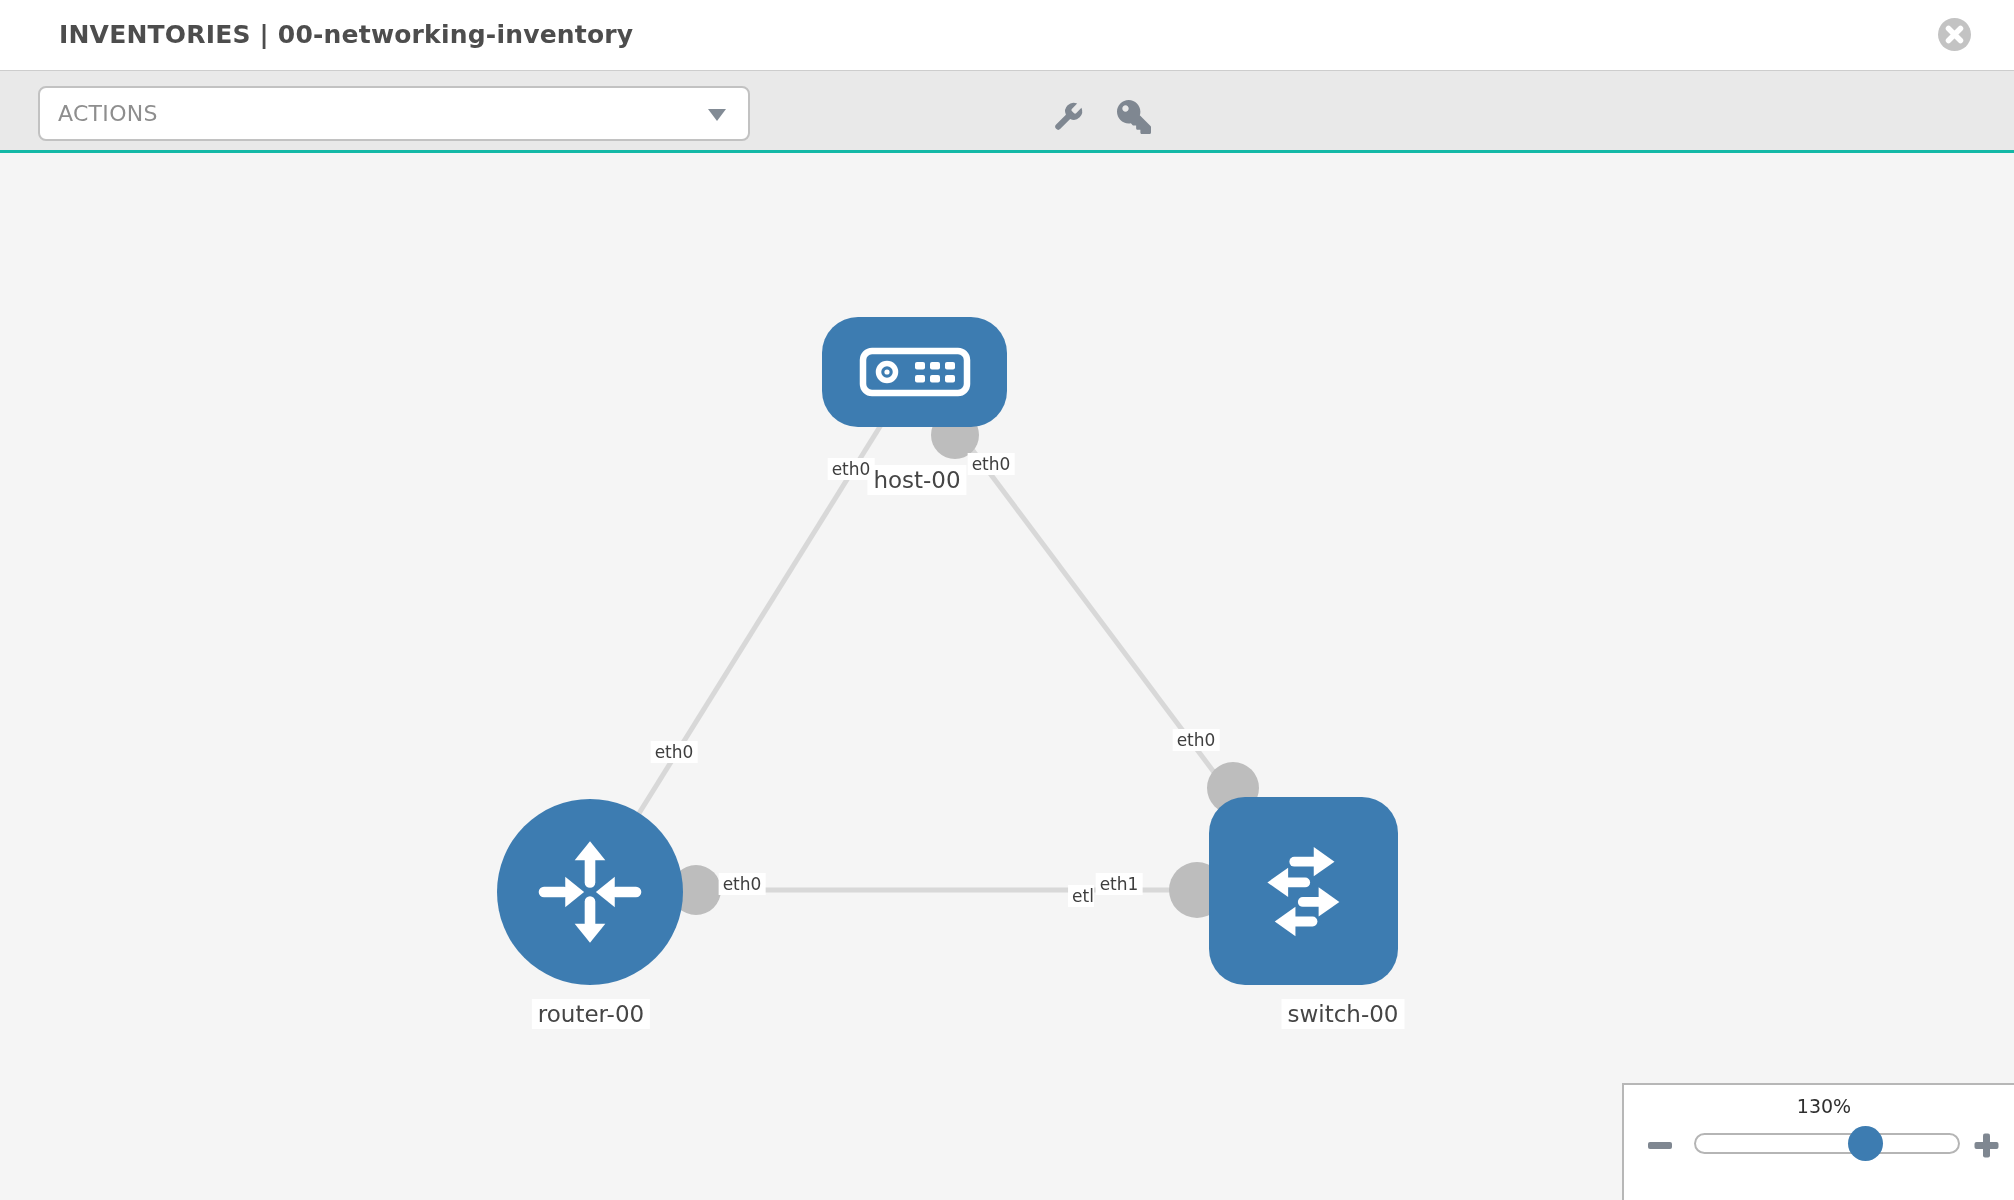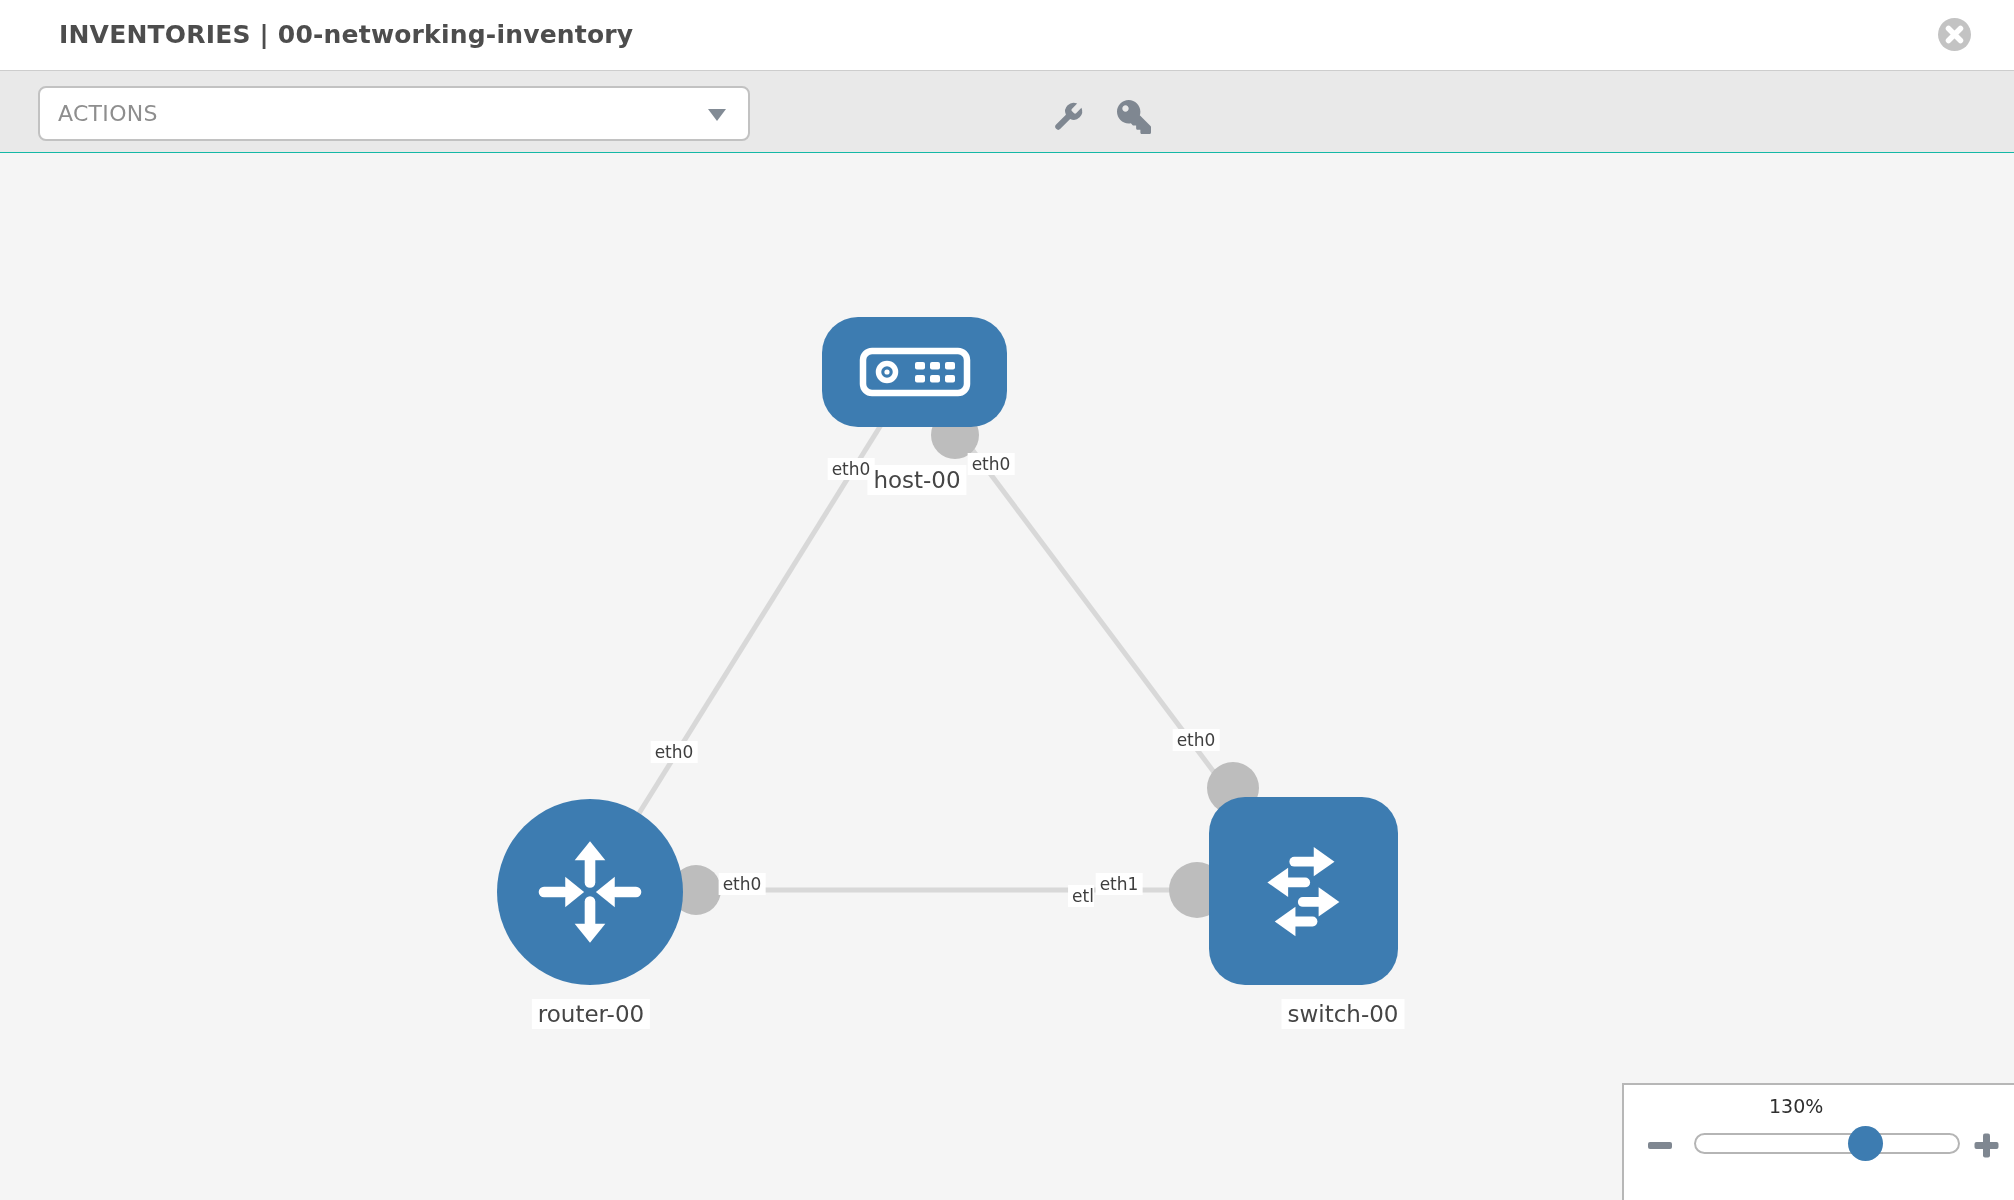--- a/index.html
+++ b/index.html
@@ -18,21 +18,21 @@
   *{margin:0;padding:0;box-sizing:border-box;}
   html,body{width:2014px;height:1200px;overflow:hidden;}
   body{position:relative;background:#fff;font-family:"DejaVu Sans","Liberation Sans",sans-serif;}
 
   
   .header{position:absolute;left:0;top:0;width:2014px;height:70px;background:#fff;z-index:50;}
   .header-title{position:absolute;left:38px;top:0;line-height:70px;font-size:25px;font-weight:bold;color:var(--header-text);letter-spacing:.2px;margin-left:21px;}
   .close-btn{position:absolute;right:43px;top:18px;width:33px;height:33px;cursor:pointer;}
 
   
-  .toolbar{position:absolute;left:0;top:70px;width:2014px;height:83px;background:var(--toolbar-bg);border-top:1px solid #cdcdcd;border-bottom:1px solid #14b8a6;z-index:50;}
+  .toolbar{position:absolute;left:0;top:70px;width:2014px;height:83px;background:var(--toolbar-bg);border-top:1px solid #cdcdcd;border-bottom:3px solid #14b8a6;z-index:50;}
   .select-box{position:absolute;top:15px;height:55px;background:#fff;border:2px solid #c2c2c2;border-radius:8px;display:flex;align-items:center;cursor:pointer;}
   .select-box .ph{font-size:22px;color:var(--placeholder-gray);padding-left:18px;letter-spacing:.3px;}
   .caret{position:absolute;right:22px;top:50%;margin-top:-5px;width:0;height:0;border-left:9px solid transparent;border-right:9px solid transparent;border-top:12px solid #828b95;}
   .actions-box{left:38px;width:712px;}
   .search-box{left:1182px;width:794px;}
   .tool-icon-btn{position:absolute;top:95px;width:44px;height:44px;display:flex;align-items:center;justify-content:center;cursor:pointer;z-index:51;}
   .wrench-btn{left:1046px;}
   .key-btn{left:1112px;}
 
   
@@ -40,21 +40,21 @@
   .links-svg{position:absolute;left:0;top:153px;width:2014px;height:1047px;z-index:2;}
   .node{position:absolute;background:var(--node-blue);display:flex;align-items:center;justify-content:center;z-index:3;cursor:pointer;}
   .node-host{left:822px;top:317px;width:185px;height:110px;border-radius:36px;}
   .node-router{left:497px;top:799px;width:186px;height:186px;border-radius:50%;}
   .node-switch{left:1209px;top:797px;width:189px;height:188px;border-radius:36px;}
   .node-label{position:absolute;transform:translate(-50%,-50%);background:#fff;color:var(--label-text);font-size:23px;padding:2px 6px;white-space:nowrap;z-index:4;}
   .if-label{position:absolute;transform:translate(-50%,-50%);background:#fff;color:#3e3e3e;font-size:17px;padding:1px 4px;white-space:nowrap;z-index:4;}
 
   
   .zoom-panel{position:absolute;left:1622px;top:1083px;width:400px;height:130px;background:#fff;border:2px solid #b7b7b7;z-index:10;}
-  .zoom-level{position:absolute;left:145px;top:10px;width:110px;text-align:left;font-size:19px;color:#2f2f2f;}
+  .zoom-level{position:absolute;left:145px;top:10px;width:110px;text-align:center;font-size:19px;color:#2f2f2f;}
   .zoom-minus{position:absolute;left:16px;top:40px;width:40px;height:40px;display:flex;align-items:center;justify-content:center;cursor:pointer;}
   .zoom-plus{position:absolute;left:342px;top:40px;width:40px;height:40px;display:flex;align-items:center;justify-content:center;cursor:pointer;}
   .zoom-track{position:absolute;left:70px;top:48px;width:266px;height:21px;background:#fff;border:2px solid #b5b5b5;border-radius:11px;cursor:pointer;}
   .zoom-handle{position:absolute;left:224px;top:41px;width:35px;height:35px;border-radius:50%;background:var(--node-blue);cursor:grab;}
 </style>
 </head>
 <body>
 
 <div class="header">
   <div class="header-title">INVENTORIES | 00-networking-inventory</div>

